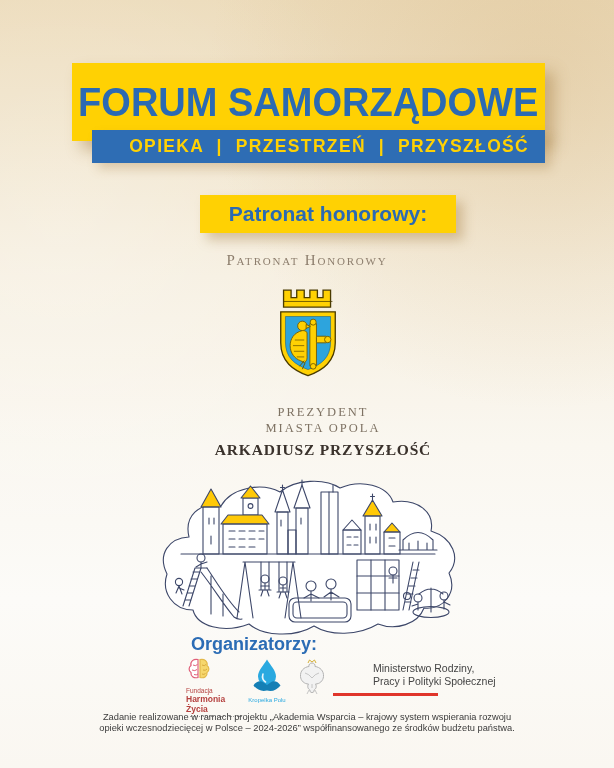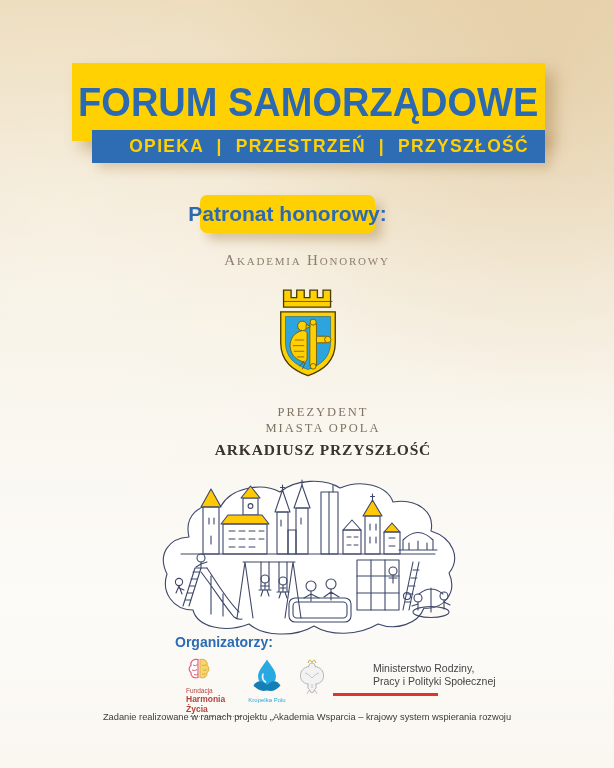--- a/index.html
+++ b/index.html
@@ -24,39 +24,38 @@
     position:absolute;left:92px;top:130px;width:431px;height:33px;
     background:#2e6db4;display:flex;align-items:center;justify-content:center;
     box-shadow:6px 6px 10px rgba(165,125,65,0.30);
     padding-left:22px;
   }
   .subtitle-banner span{
     font-size:18px;font-weight:bold;color:#ffd103;letter-spacing:1.4px;word-spacing:7px;
     white-space:nowrap;transform:scaleX(0.97);
   }
   .patronat-badge{
-    position:absolute;left:200px;top:195px;width:175px;height:38px;
+    position:absolute;left:200px;top:195px;width:256px;height:38px;
     background:#ffd103;display:flex;align-items:center;justify-content:center;
     box-shadow:7px 7px 11px rgba(165,125,65,0.40);
-    border-radius:7px;
   }
   .patronat-badge span{font-size:21px;font-weight:bold;color:#2b6ab3;white-space:nowrap;}
   .patronat-caps{
     position:absolute;left:0;top:252px;width:100%;text-align:center;
     font-family:"Liberation Serif",serif;font-variant:small-caps;
     font-size:15px;letter-spacing:1.8px;color:#8d7e6d;
   }
   .crest{position:absolute;left:261px;top:280px;}
   .president{position:absolute;left:16px;top:404px;width:100%;text-align:center;font-family:Liberation Serif, serif;}
   .president .pline{font-size:12.5px;letter-spacing:2px;color:#7e7263;line-height:16px;}
   .president .pname{font-size:15.5px;font-weight:bold;letter-spacing:0.8px;color:#3a322c;margin-top:5px;}
   .illustration{position:absolute;left:137px;top:476px;}
   .organizers-label{
-    position:absolute;left:175px;top:634px;width:142px;text-align:left;
-    font-size:14px;font-weight:bold;color:#2b6cb5;
+    position:absolute;left:175px;top:634px;width:142px;text-align:right;
+    font-size:18px;font-weight:bold;color:#2b6cb5;
   }
   .logo-harmonia{position:absolute;left:186px;top:656px;width:60px;}
   .logo-harmonia .l1{font-size:6.5px;color:#b5413f;margin-top:1px;}
   .logo-harmonia .l2{font-size:8.5px;font-weight:bold;color:#b5413f;}
   .logo-harmonia .tagline{width:52px;margin:2px auto 0;border-top:1px dotted #9a9a9a;height:0;}
   .logo-kropelka{position:absolute;left:247px;top:658px;width:40px;text-align:center;}
   .logo-kropelka .l1{font-size:6px;color:#2aa9e0;margin-top:1px;white-space:nowrap;}
   .logo-ministry-eagle{position:absolute;left:297px;top:658px;}
   .logo-ministry-text{position:absolute;left:333px;top:662px;width:115px;}
   .logo-ministry-text .ml{font-size:10.5px;color:#454545;line-height:12.5px;white-space:nowrap;padding-left:40px;}
@@ -74,21 +73,21 @@
   </div>
 
   <div class="subtitle-banner">
     <span>OPIEKA | PRZESTRZEŃ | PRZYSZŁOŚĆ</span>
   </div>
 
   <div class="patronat-badge">
     <span>Patronat honorowy:</span>
   </div>
 
-  <div class="patronat-caps">Akademia Honorowy</div>
+  <div class="patronat-caps">Patronat Honorowy</div>
 
   <svg class="crest" width="94" height="120" viewBox="0 0 100 124">
     <path d="M24,27 v-18 h8 v8 h6 v-8 h8 v8 h6 v-8 h8 v8 h6 v-8 h8 v18 z" fill="#ffd103" stroke="#4a3b00" stroke-width="1.4"></path>
     <path d="M24,21 h52" stroke="#4a3b00" stroke-width="0.8" fill="none"></path>
     <path d="M21,32 h58 v33 c0,20 -13,29 -29,35 c-16,-6 -29,-15 -29,-35 z" fill="#ffd103" stroke="#4a3b00" stroke-width="1.4"></path>
     <path d="M26,37 h48 v27 c0,17 -10,24 -24,29.5 c-14,-5.5 -24,-12.5 -24,-29.5 z" fill="#2da4dd" stroke="#1b5e7e" stroke-width="0.6"></path>
     <g fill="#ffd103" stroke="#6b5500" stroke-width="0.9">
       <rect x="52" y="44" width="7" height="46" rx="1"></rect>
       <circle cx="55.5" cy="43" r="3.2"></circle>
       <circle cx="55.5" cy="90" r="3"></circle>
@@ -216,15 +215,16 @@
     <path d="M8,15 q4,1 7,5 M22,15 q-4,1 -7,5 M15,26 v4 M12,32 l-2,4 M18,32 l2,4" stroke="#c0c0c0" fill="none" stroke-width="0.9"></path>
   </svg>
   <div class="logo-ministry-text">
     <div class="ml">Ministerstwo Rodziny,</div>
     <div class="ml">Pracy i Polityki Społecznej</div>
     <div class="ministry-redline"></div>
   </div>
 
   <div class="footer">
     <div>Zadanie realizowane w ramach projektu „Akademia Wsparcia – krajowy system wspierania rozwoju</div>
+    <div>opieki wczesnodziecięcej w Polsce – 2024-2026” współfinansowanego ze środków budżetu państwa.</div>
   </div>
 
 </div>
 
 </body></html>

